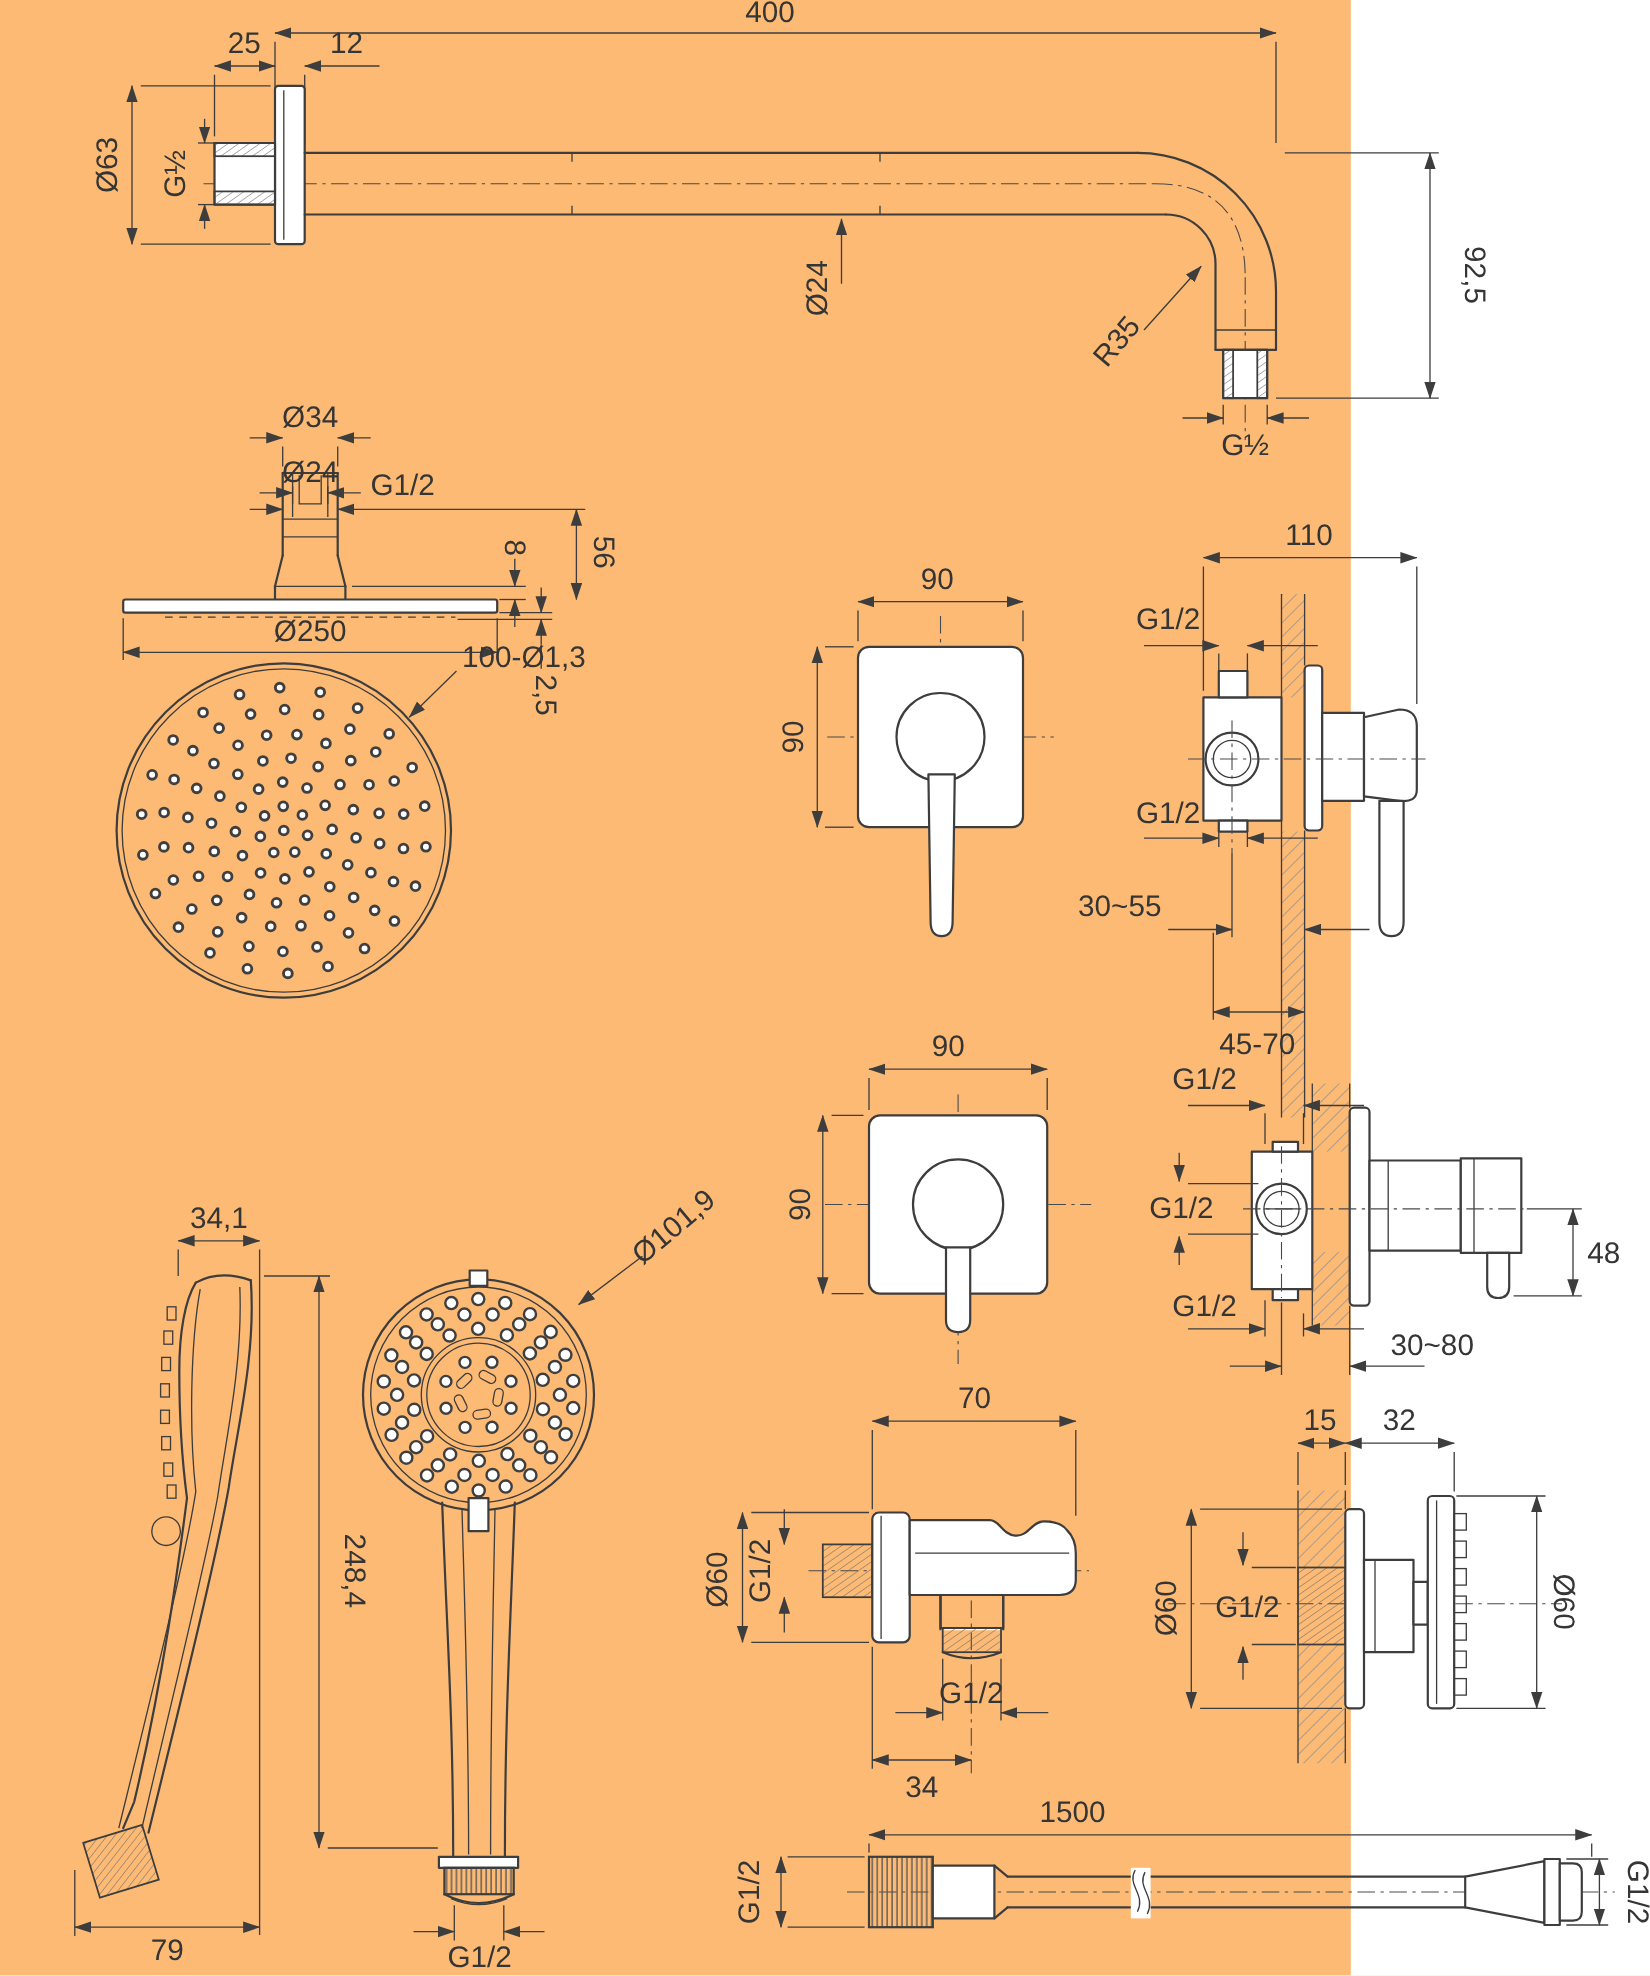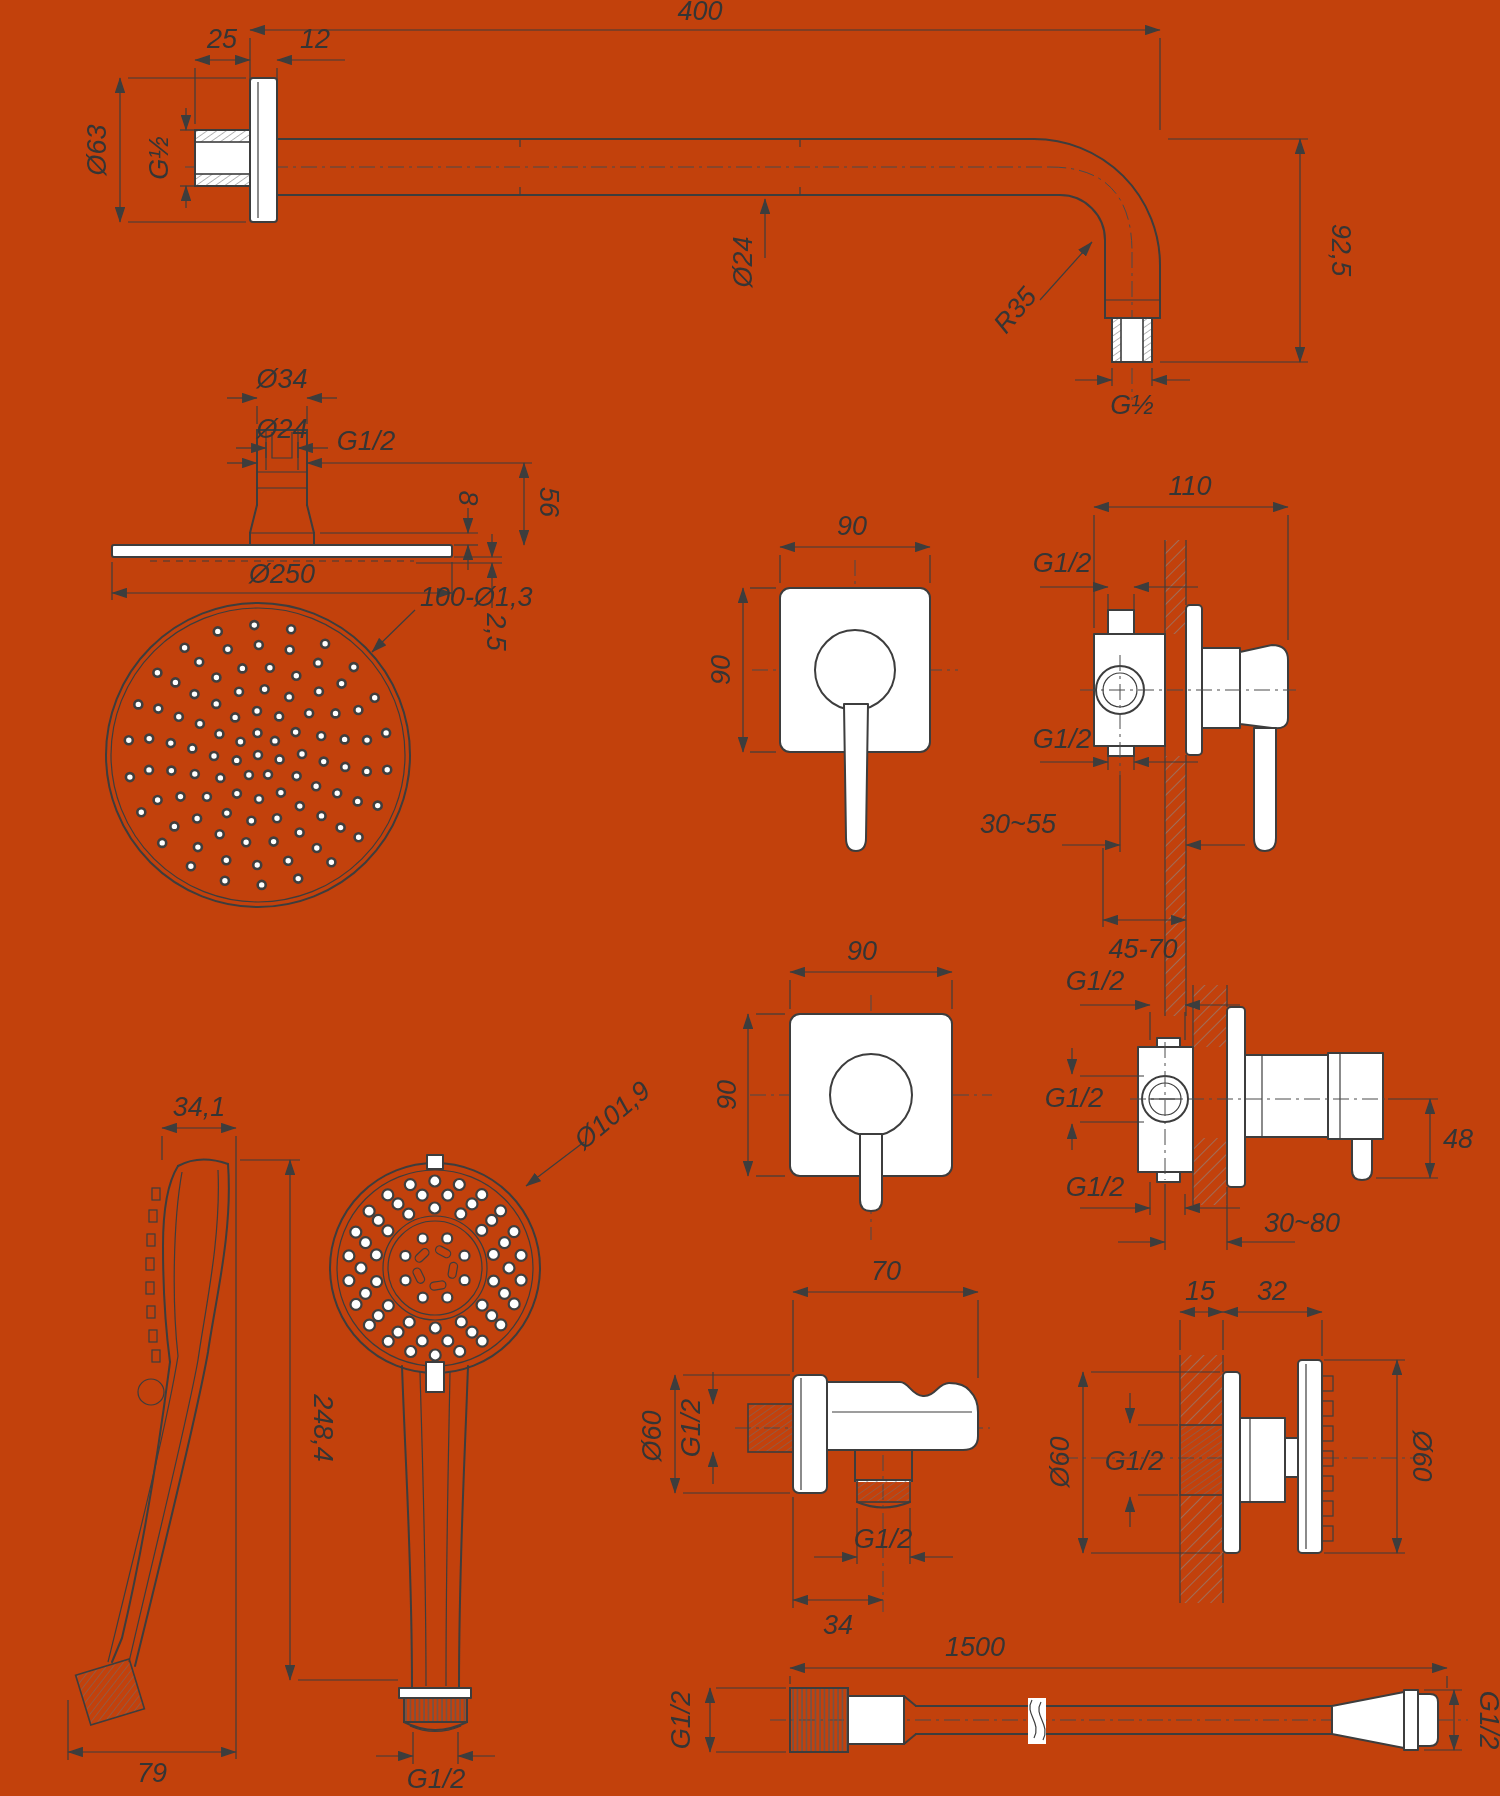--- a/index.html
+++ b/index.html
@@ -1,16 +1,16 @@
 <!DOCTYPE html>
 <html><head>
 <meta charset="utf-8">
 <style>
   html,body{margin:0;padding:0;background:#fff;}
-  .stage{width:1500px;height:1796px;position:relative;background:#c2410c;font-style:italic;}
+  .stage{width:1228px;height:1796px;position:relative;background:#fdba74;}
   svg{display:block;}
   text{font-family:"Liberation Sans",sans-serif;font-size:27px;fill:#353535;}
   .o  {fill:#fff;stroke:#3d3d3d;stroke-width:2;stroke-linejoin:round;}
   .on {fill:none;stroke:#3d3d3d;stroke-width:2;stroke-linejoin:round;stroke-linecap:round;}
   .t  {fill:none;stroke:#3d3d3d;stroke-width:1.2;}
   .dim{fill:none;stroke:#3d3d3d;stroke-width:1.2;}
   .cl {fill:none;stroke:#4a4a4a;stroke-width:1;stroke-dasharray:16 5 3 5;}
   .hz {fill:url(#h45);stroke:none;}
   .th {fill:url(#hth);stroke:#3d3d3d;stroke-width:1.6;}
   .kn {fill:url(#knurl);stroke:#3d3d3d;stroke-width:2;}

